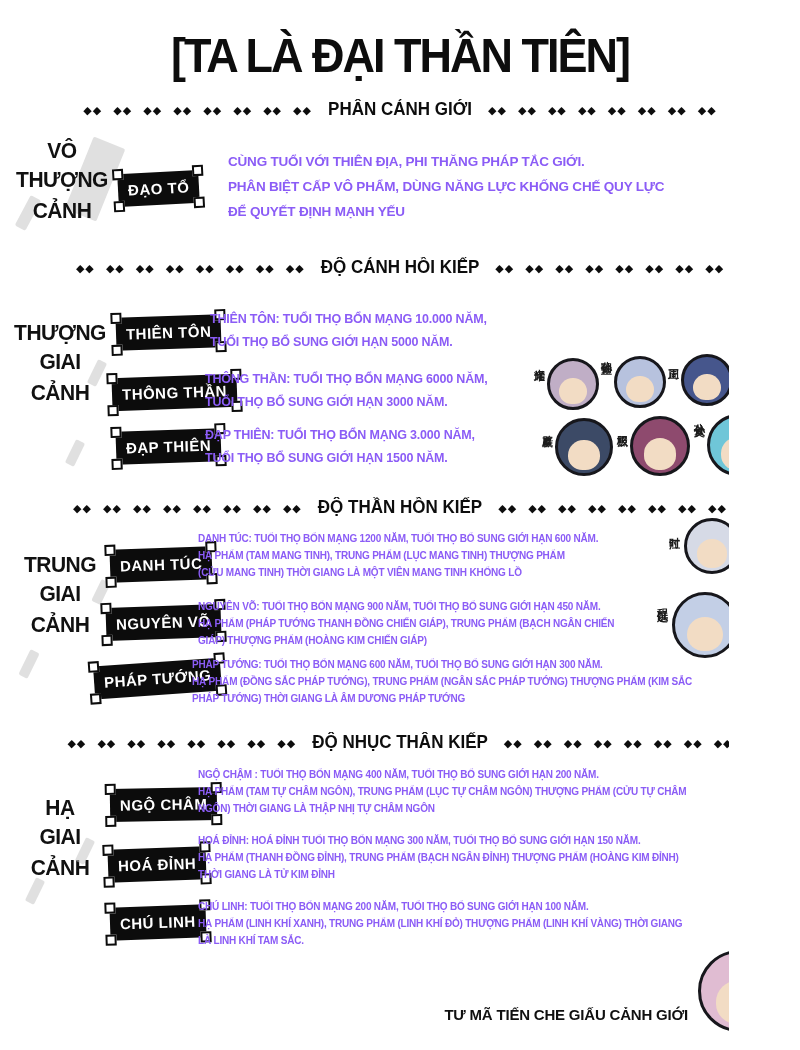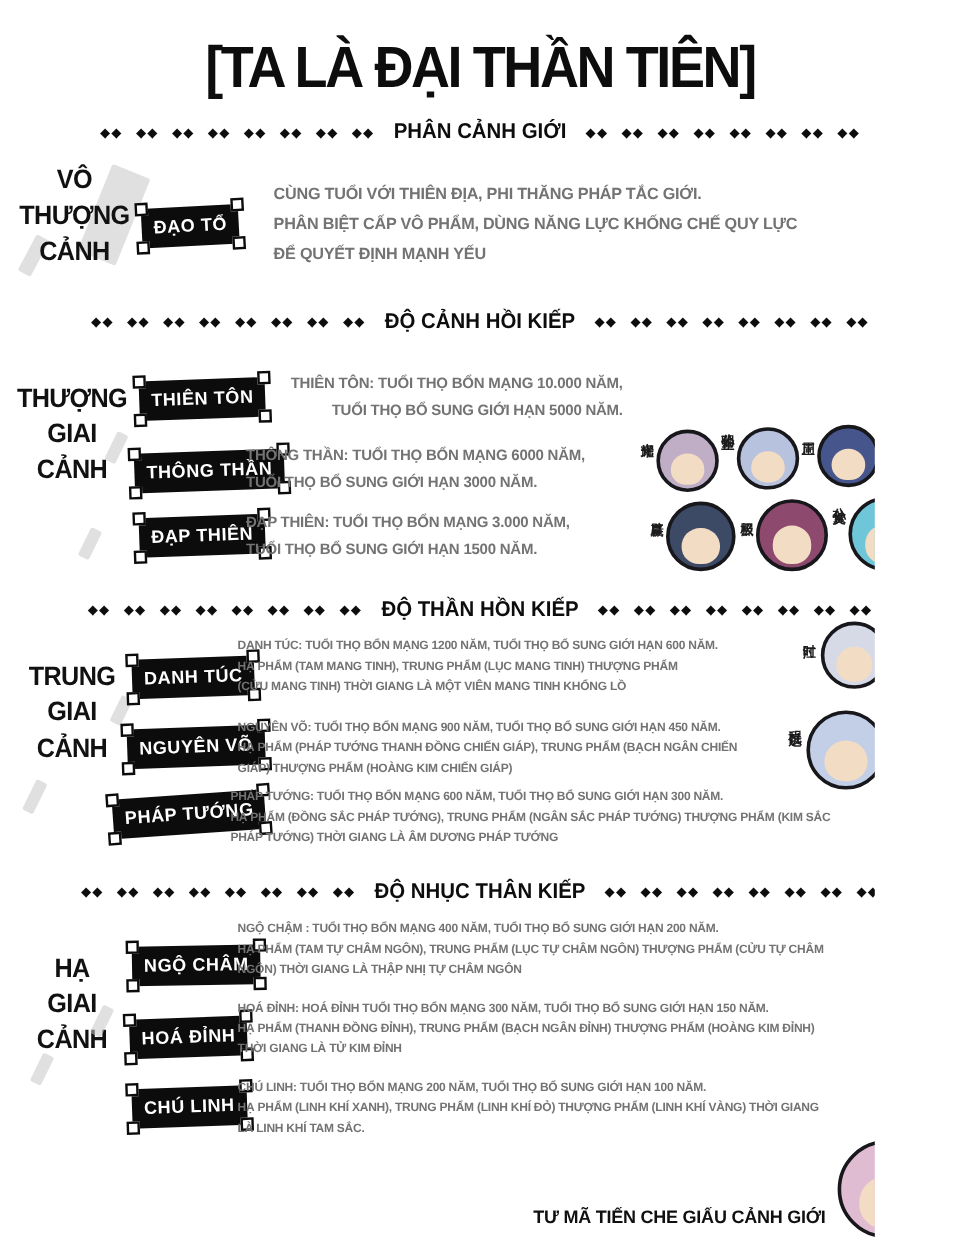--- a/index.html
+++ b/index.html
@@ -29,21 +29,21 @@
   .tag{
     background:#0c0c0c;color:#ffffff;font-weight:900;font-size:15px;letter-spacing:0.5px;
     padding:8px 10px;white-space:nowrap;transform:rotate(-2deg);
   }
   .tag .h{
     position:absolute;width:7px;height:7px;background:#ffffff;border:2px solid #0c0c0c;
   }
   .tag .tl{left:-5px;top:-5px;} .tag .tr{right:-5px;top:-5px;}
   .tag .bl{left:-5px;bottom:-5px;} .tag .br{right:-5px;bottom:-5px;}
   
-  .desc{font-weight:700;white-space:pre-line;color:#737373;}
+  .desc{font-weight:700;white-space:pre-line;color:#8b5cf6;}
   .desc.big{font-size:13.5px;line-height:1.85;letter-spacing:-0.2px;}
   .desc.mid{font-size:12.5px;line-height:1.8;letter-spacing:-0.2px;}
   .desc.sml{font-size:10px;line-height:1.72;letter-spacing:-0.2px;}
   
   .avatar{border-radius:50%;border:3px solid #17171c;box-sizing:border-box;overflow:hidden;}
   .avatar .face{
     position:absolute;left:20%;bottom:6%;width:60%;height:58%;
     background:#f2dcc4;border-radius:50% 50% 46% 46%;
   }
   .cname{
@@ -94,21 +94,21 @@
 GIAI
 CẢNH</div>
   <div class="abs brush" style="left:92px;top:360px;width:10px;height:26px;transform:rotate(26deg);"></div>
   <div class="abs brush" style="left:70px;top:440px;width:10px;height:26px;transform:rotate(26deg);"></div>
 
   <div class="abs tag" style="left:116px;top:316px;">
     <b class="h tl"></b><b class="h tr"></b>
     <b class="h bl"></b><b class="h br"></b>
     <span>THIÊN TÔN</span>
   </div>
-  <div class="abs desc mid" style="left:189px;top:308px;width:330px;text-align:right;">THIÊN TÔN: TUỔI THỌ BỔN MẠNG 10.000 NĂM,
+  <div class="abs desc mid" style="left:210px;top:308px;width:330px;">THIÊN TÔN: TUỔI THỌ BỔN MẠNG 10.000 NĂM,
 TUỔI THỌ BỔ SUNG GIỚI HẠN 5000 NĂM.</div>
 
   <div class="abs tag" style="left:112px;top:376px;">
     <b class="h tl"></b><b class="h tr"></b>
     <b class="h bl"></b><b class="h br"></b>
     <span>THÔNG THẦN</span>
   </div>
   <div class="abs desc mid" style="left:205px;top:368px;width:330px;">THÔNG THẦN: TUỔI THỌ BỔN MẠNG 6000 NĂM,
 TUỔI THỌ BỔ SUNG GIỚI HẠN 3000 NĂM.</div>
 

